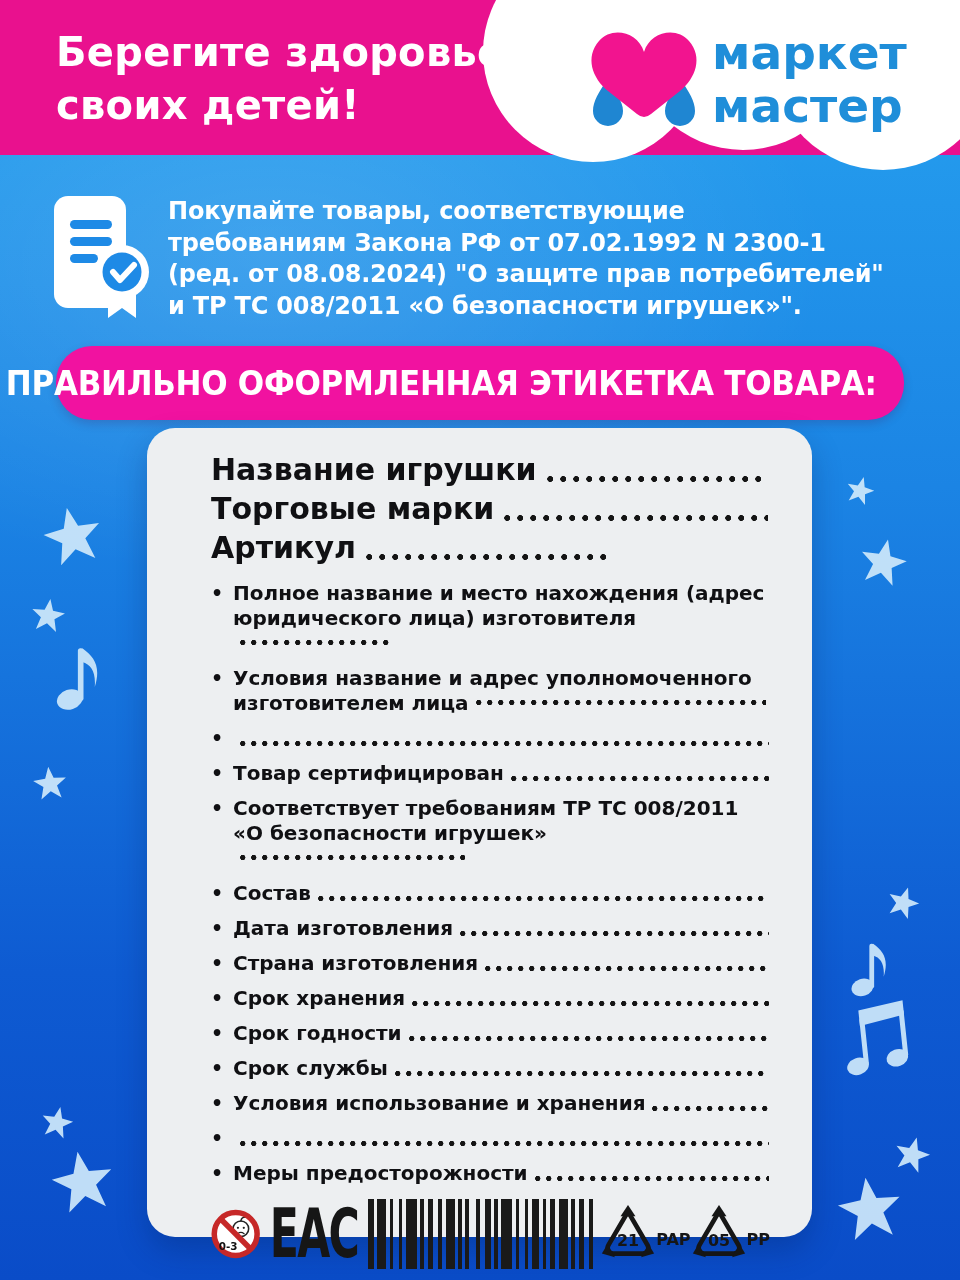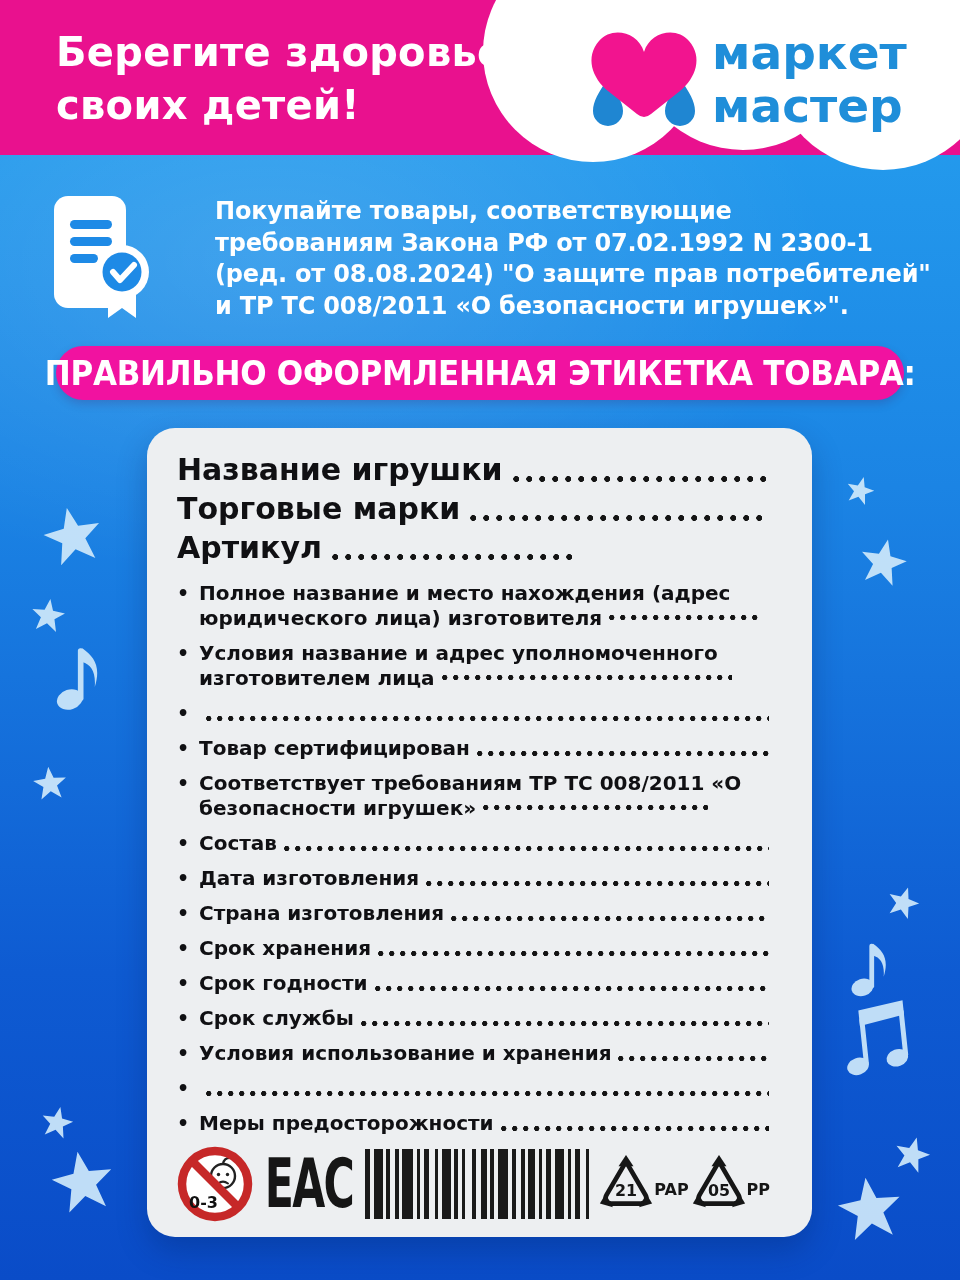--- a/index.html
+++ b/index.html
@@ -10,28 +10,28 @@
       linear-gradient(180deg,#27A3F0 0%,#1B84E4 38%,#0E5BD2 76%,#0A4CC8 100%);}
   
   .magenta-band{position:absolute;left:0;top:0;width:960px;height:155px;background:#E9118E;}
   .page-title{position:absolute;left:56px;top:26px;color:#fff;font-size:40px;font-weight:800;line-height:53px;letter-spacing:.3px;}
   .cloud{position:absolute;right:0;top:0;width:485px;height:195px;}
   .logo-mark{position:absolute;left:582px;top:20px;width:124px;height:116px;}
   .brand-wordmark{position:absolute;left:712px;top:26px;color:#1F8ED9;font-size:47px;font-weight:800;line-height:53px;}
   
   .intro{position:absolute;left:46px;top:190px;display:flex;align-items:flex-start;}
   .intro-icon{width:104px;height:130px;flex:0 0 auto;margin-right:18px;}
-  .intro-text{color:#fff;font-size:24px;font-weight:700;line-height:31.5px;padding-top:6px;letter-spacing:-.2px;margin-left:47px;}
-  
-  .pink-banner{position:absolute;left:56px;top:346px;width:848px;height:54px;background:#F112A0;border-radius:36px;
-    display:flex;align-items:center;justify-content:center;box-shadow:0 4px 10px rgba(80,0,60,.18);}
+  .intro-text{color:#fff;font-size:24px;font-weight:700;line-height:31.5px;padding-top:6px;letter-spacing:-.2px;}
+  
+  .pink-banner{position:absolute;left:56px;top:346px;width:848px;height:74px;background:#F112A0;border-radius:36px;
+    display:flex;align-items:center;justify-content:flex-end;box-shadow:0 4px 10px rgba(80,0,60,.18);}
   .pink-banner .txt{color:#fff;font-size:33px;font-weight:800;white-space:nowrap;transform:scaleX(.94);letter-spacing:-.3px;}
   
   .card{position:absolute;left:147px;top:428px;width:665px;height:809px;background:#EDEFF1;border-radius:28px;
-    box-shadow:0 14px 30px rgba(3,30,90,.28);box-sizing:border-box;padding:22px 42px 24px 30px;
+    box-shadow:0 14px 30px rgba(3,30,90,.28);box-sizing:border-box;padding:22px 42px 24px 64px;
     display:flex;flex-direction:column;color:#101013;}
   .fields{margin-bottom:14px;}
   .field-row{display:flex;align-items:baseline;font-size:30px;font-weight:800;line-height:39px;}
   .field-row .dots{flex:1;height:8px;margin:0 2px 6px 10px;align-self:flex-end;
     background-image:radial-gradient(circle at 3.2px 4px,#141414 2.7px,transparent 3.2px);
     background-size:13px 8px;background-repeat:repeat-x;}
   .fields .field-row:nth-child(3) .dots{flex:0 0 240px;}
   .list{display:flex;flex-direction:column;}
   .item{display:flex;font-size:20px;font-weight:700;line-height:25px;margin-bottom:10px;}
   .item .marker{flex:0 0 22px;font-size:19px;}

